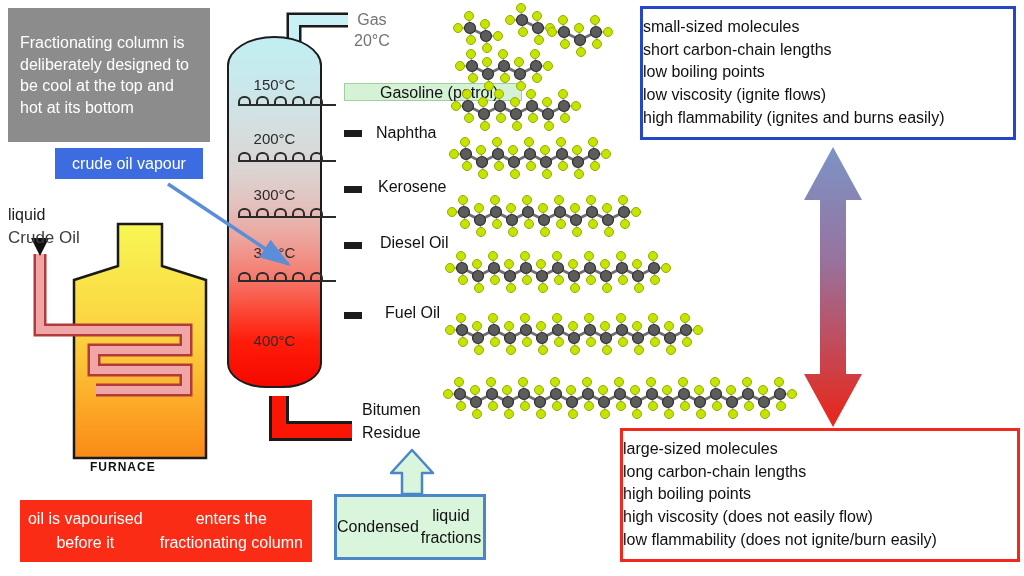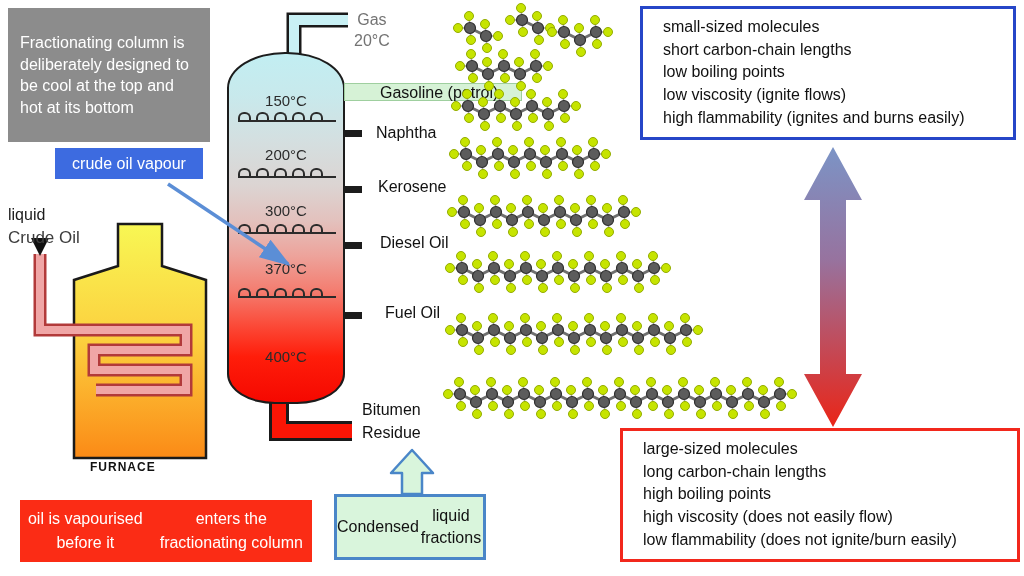--- a/index.html
+++ b/index.html
@@ -3,21 +3,21 @@
 <meta charset="utf-8">
 <style>
   *{box-sizing:border-box;margin:0;padding:0}
   html,body{width:1024px;height:576px}
   body{position:relative;background:#fff;font-family:"Liberation Sans",sans-serif;overflow:hidden}
   #stage{position:absolute;inset:0}
   .abs{position:absolute}
   svg.layer{position:absolute;left:0;top:0;pointer-events:none}
 
   
-  .column{left:227px;top:52px;width:118px;height:352px;border:2px solid #1c1c1c;
+  .column{left:227px;top:36px;width:95px;height:352px;border:2px solid #1c1c1c;
     border-radius:58px 58px 48px 48px / 36px 36px 30px 30px;
     background:linear-gradient(#c2eef2 0%,#c8e9ec 12%,#d4dfe0 25%,#dcd4d2 38%,#e3c1bd 48%,
       #eda39b 58%,#f47d70 68%,#fb4a38 78%,#ff1d0a 87%,#f50800 100%);}
   .temp{position:absolute;left:0;width:100%;text-align:center;font-size:15px;color:#2b2b2b}
   .tray{position:absolute;left:9px;width:98px;height:10px;border-bottom:2px solid #2b2b2b;
     display:flex;gap:5px;align-items:flex-end}
   .cap{width:13px;height:8px;border:2px solid #2b2b2b;border-bottom:none;border-radius:6px 6px 0 0}
   .stub{position:absolute;width:18px;height:7px;background:#1c1c1c}
   .gasbar{left:344px;top:83px;width:178px;height:18px;background:#d6f2d6;border:1px solid #9fcf9f}
   .flabel{position:absolute;font-size:16px;color:#111;white-space:nowrap}
@@ -28,21 +28,21 @@
   .callout-gray{left:8px;top:8px;width:202px;background:#8c8c8c;color:#fff;font-size:16px;
     padding:24px 12px;line-height:1.35}
   .callout-blue{left:55px;top:148px;width:148px;height:31px;background:#3d6be0;color:#fff;
     font-size:16px;display:flex;align-items:center;justify-content:center}
   .liquid-label{left:8px;top:204px;font-size:16px;color:#1c1c1c;line-height:1.4}
   .furnace-label{left:90px;top:460px;font-size:12px;font-weight:bold;color:#111;letter-spacing:1px}
   .callout-red{left:20px;top:500px;width:292px;height:62px;background:#fb2c15;color:#fff;font-size:16px;
     display:flex;flex-direction:row;align-items:center;justify-content:center;line-height:1.5;text-align:center}
   .greenbox{left:334px;top:494px;width:152px;height:66px;background:#d9f5dc;border:3px solid #4a86c8;
     display:flex;flex-direction:row;align-items:center;justify-content:center;font-size:16px;color:#111;line-height:1.4;text-align:center}
-  .propbox{background:#fff;font-size:16px;line-height:1.42;color:#111;padding:7px 20px}
+  .propbox{background:#fff;font-size:16px;line-height:1.42;color:#111;padding:7px 0}
   .propbox.top{left:640px;top:6px;width:376px;border:3px solid #2646c8}
   .propbox.bottom{left:620px;top:428px;width:400px;border:3px solid #f2281c}
 </style>
 </head>
 <body>
 
 <div id="stage">
 
   <svg class="layer" width="1024" height="576">
     <defs>

